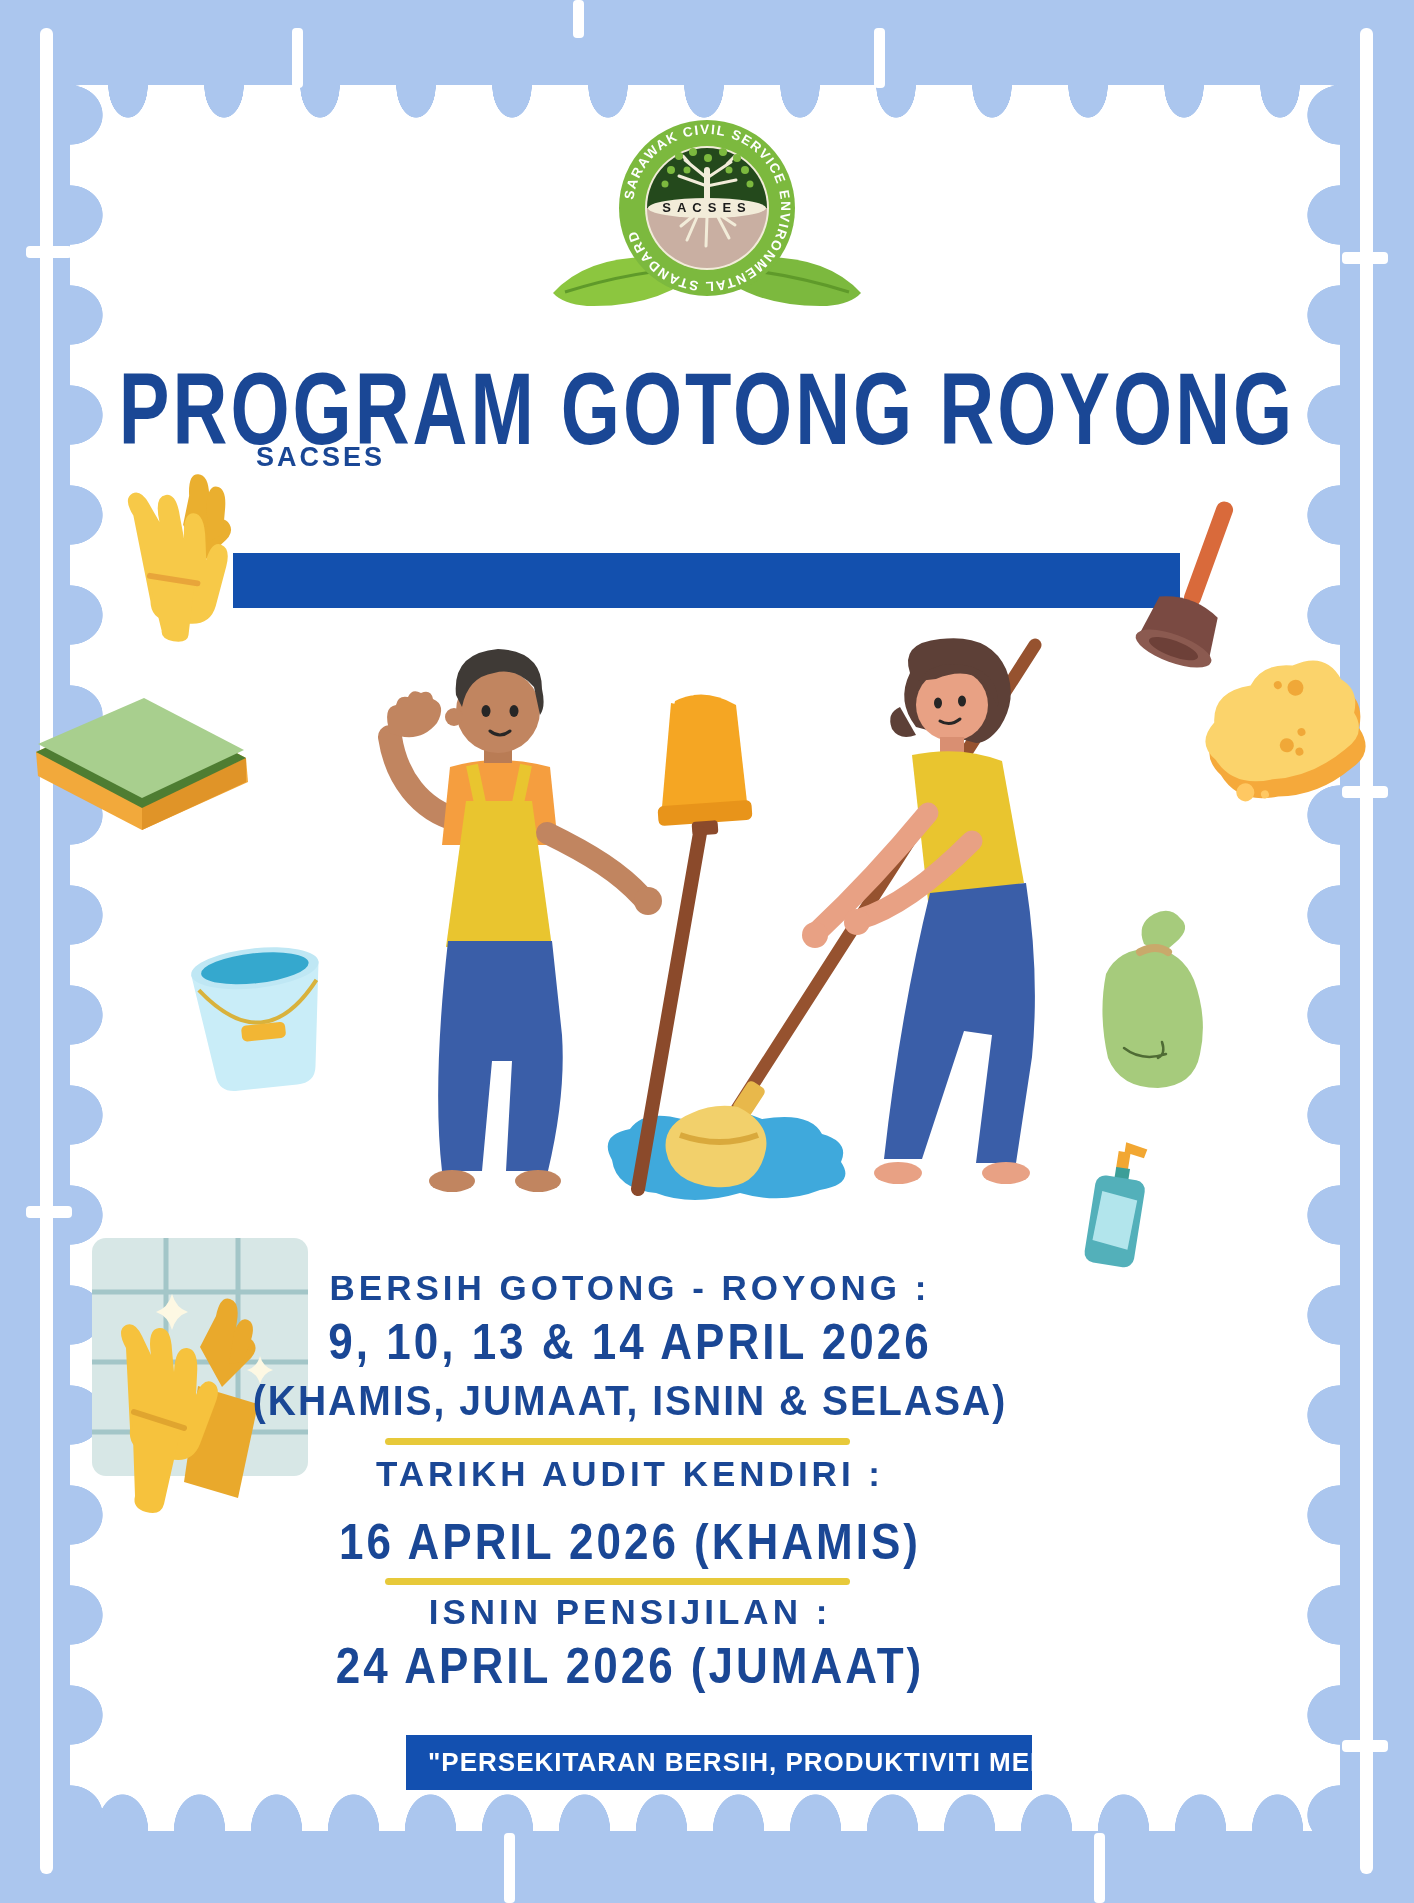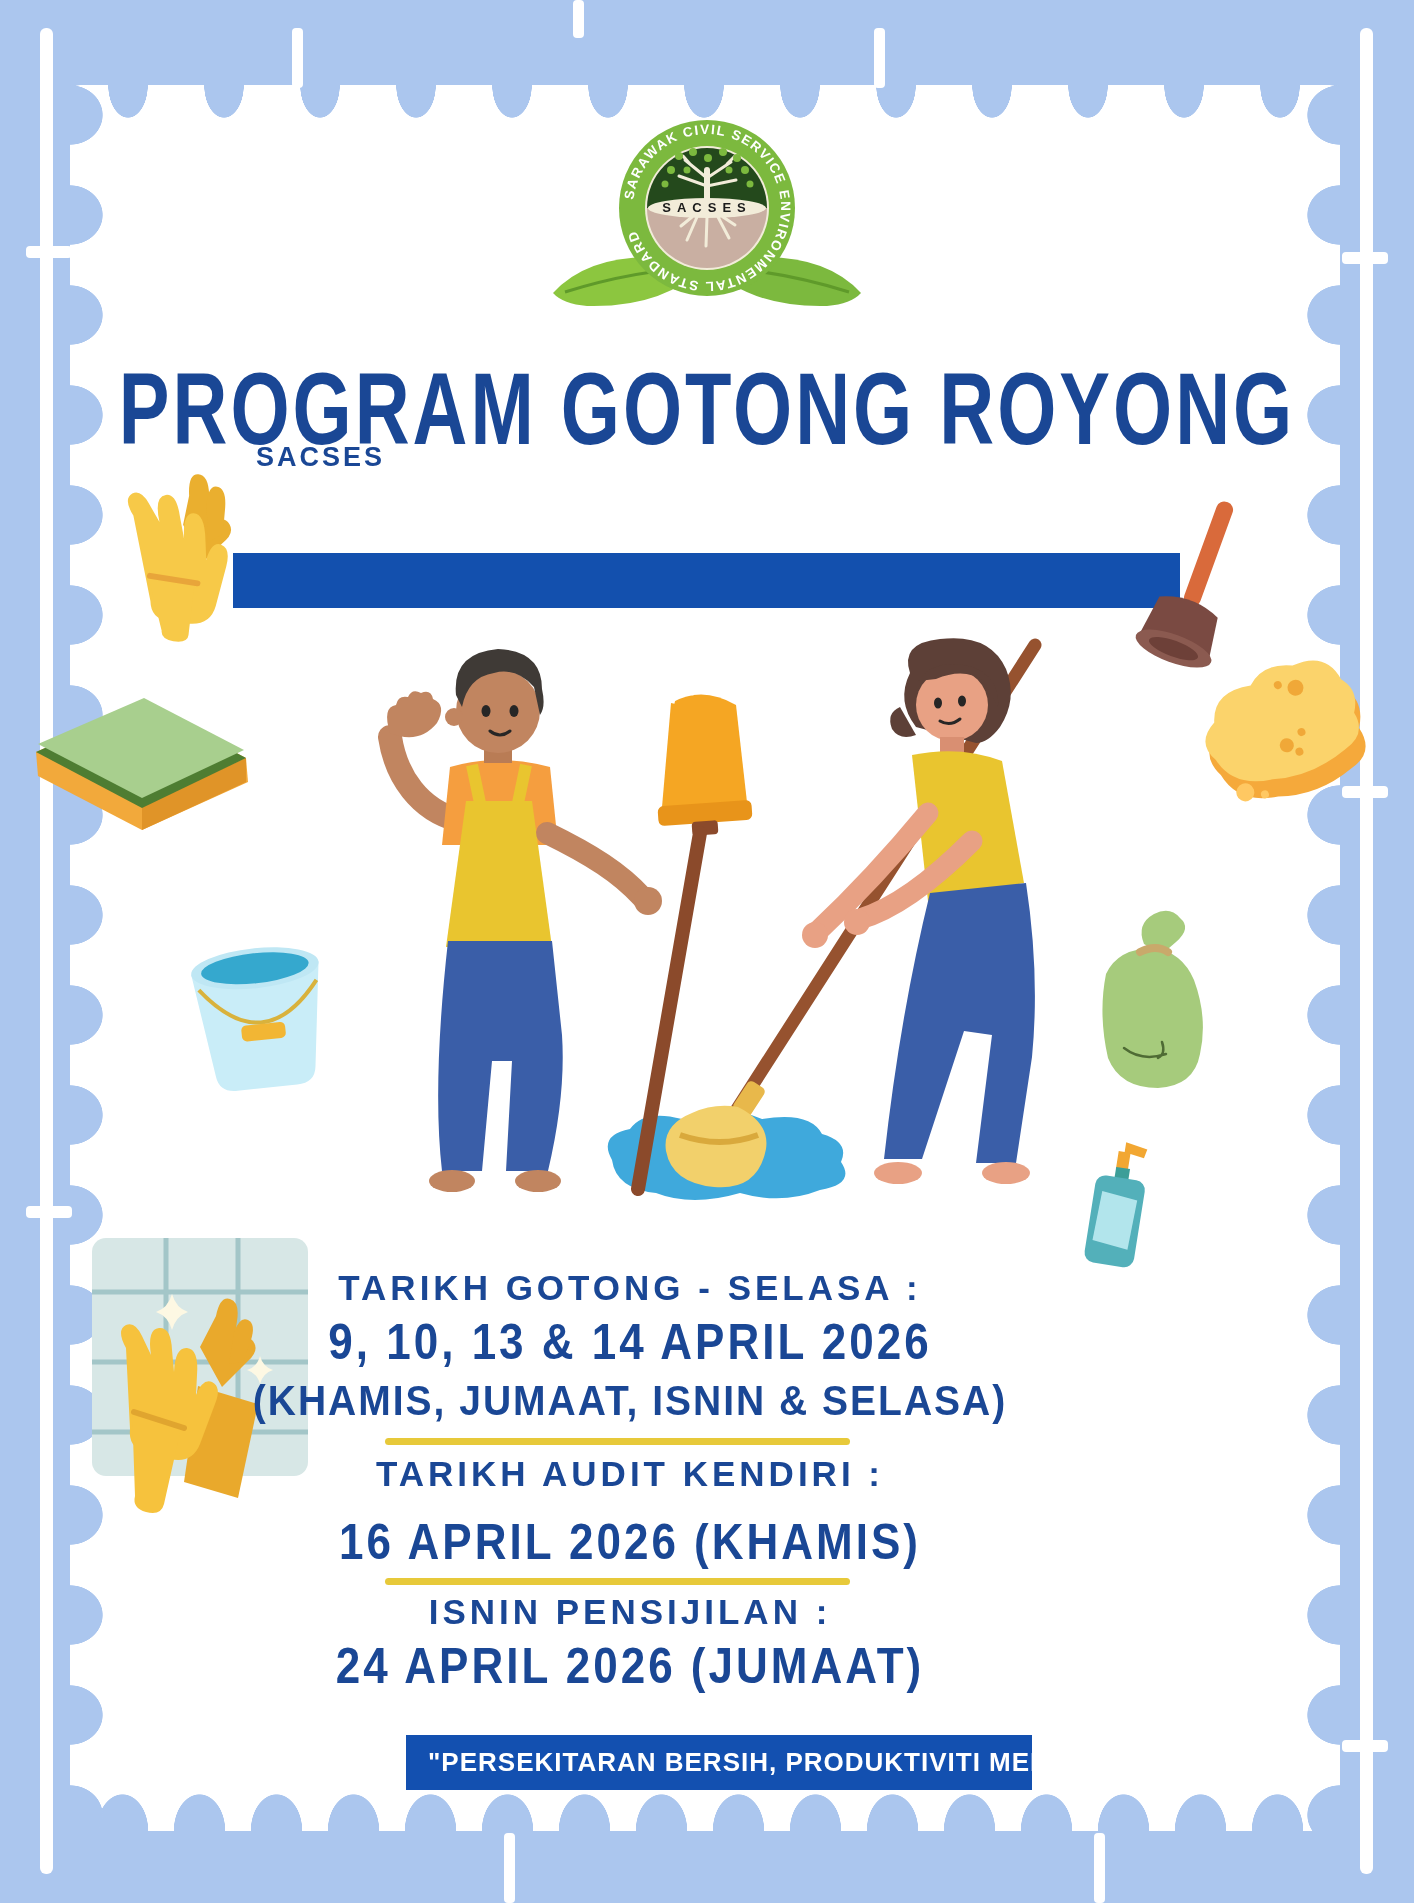--- a/index.html
+++ b/index.html
@@ -300,21 +300,21 @@
       <path d="M44,172 L94,188 L76,268 Q73,280 58,276 Q44,272 47,260 Z"></path>
     </g>
     <path d="M46,176 L96,192" stroke="#e0a52f" stroke-width="6" stroke-linecap="round" fill="none"></path>
 
     <path d="M84,58 q4,14 16,18 q-12,4 -16,18 q-4,-14 -16,-18 q12,-4 16,-18 Z" fill="#fdf8e3"></path>
     <path d="M172,120 q3,11 13,14 q-10,3 -13,14 q-3,-11 -13,-14 q10,-3 13,-14 Z" fill="#fdf8e3"></path>
   </svg>
 </div>
 
 <div class="sched">
-  <div class="line label-line" style="top:1268px;">TARIKH GOTONG - SELASA :</div>
+  <div class="line label-line" style="top:1268px;">BERSIH GOTONG - ROYONG :</div>
   <div class="line date-line" style="top:1314px;">9, 10, 13 &amp; 14 APRIL 2026</div>
   <div class="line paren-line" style="top:1376px;">(KHAMIS, JUMAAT, ISNIN &amp; SELASA)</div>
   <div class="line label-line" style="top:1454px;">TARIKH AUDIT KENDIRI :</div>
   <div class="line date-line" style="top:1514px;">16 APRIL 2026 (KHAMIS)</div>
   <div class="line label-line" style="top:1592px;">ISNIN PENSIJILAN :</div>
   <div class="line date-line" style="top:1638px;">24 APRIL 2026 (JUMAAT)</div>
 </div>
 <div class="divider" style="left:385px;top:1438px;width:465px;"></div>
 <div class="divider" style="left:385px;top:1578px;width:465px;"></div>
 

